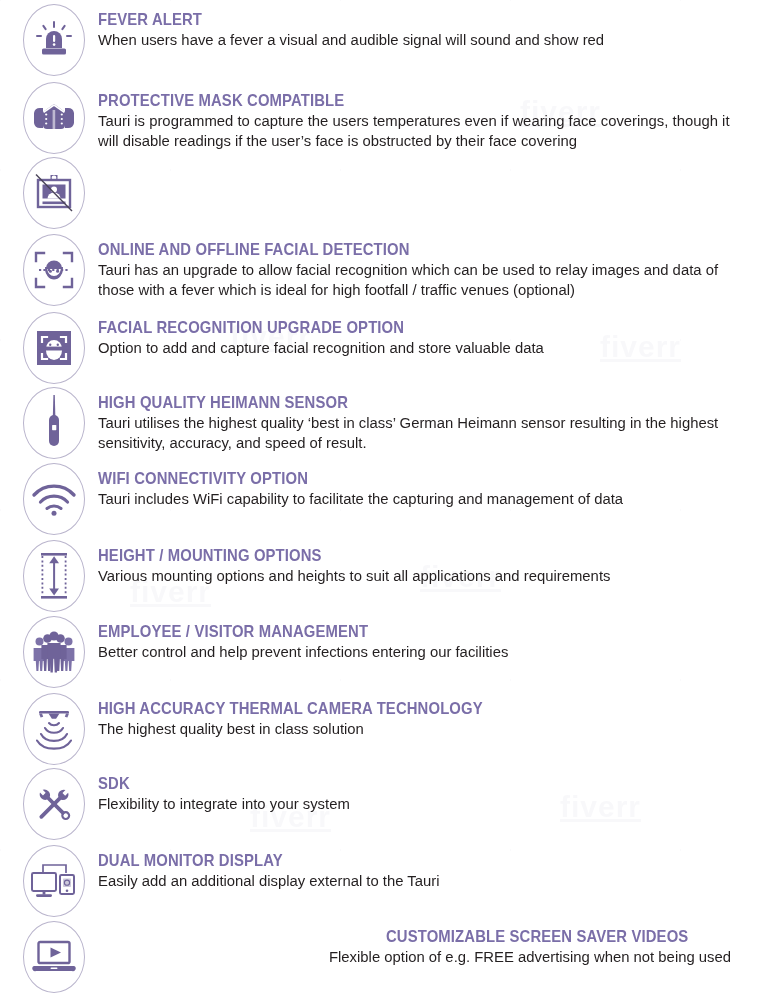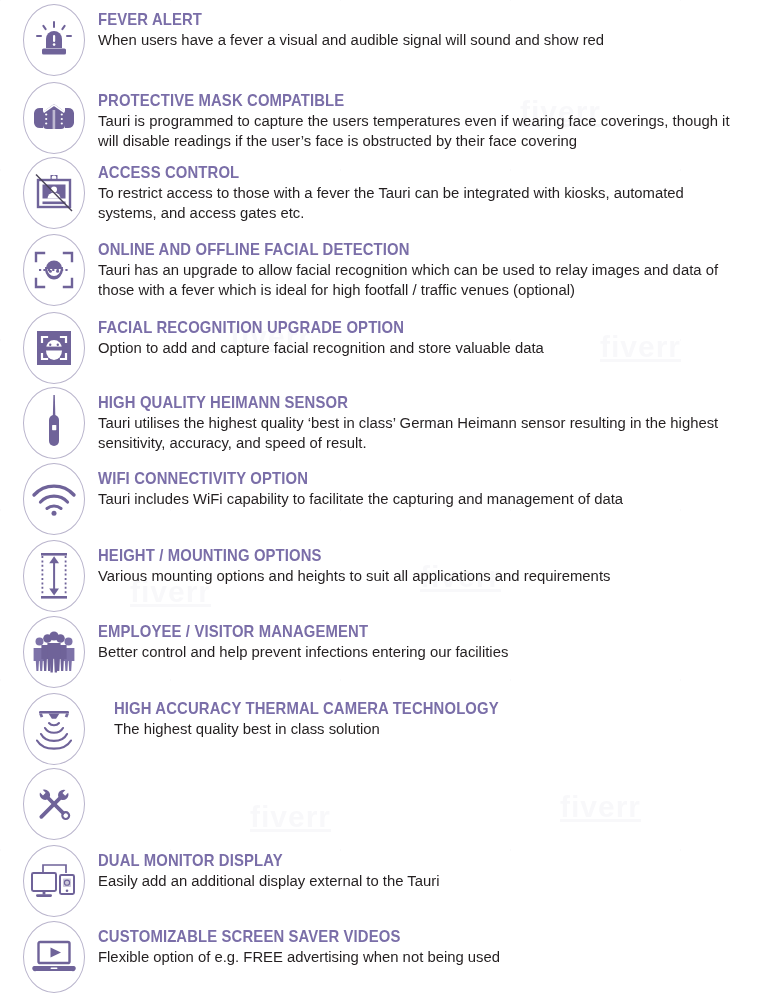--- a/index.html
+++ b/index.html
@@ -184,24 +184,20 @@
             <g fill="#ffffff">
               <circle cx="21" cy="17.6" r="3"></circle>
               <path d="M14.5 26.5 a6.5 6 0 0 1 13 0 z"></path>
             </g>
             <rect x="9.5" y="29.5" width="23" height="2.6" fill="#6f6399"></rect>
             <line x1="3" y1="2.5" x2="39" y2="39" stroke="#4a4458" stroke-width="1.4"></line>
           </g>
         </svg>
       </div>
     </div>
-    <div class="text-wrap">
-      <p class="feature-title">ACCESS CONTROL</p>
-      <p class="feature-desc">To restrict access to those with a fever the Tauri can be integrated with kiosks, automated systems, and access gates etc.</p>
-    </div>
   </div>
 
   <div class="feature-row" style="height:78px;">
     <div class="icon-wrap">
       <div class="icon-badge">
         <svg width="44" height="42" viewBox="0 0 44 42">
           <g fill="none" stroke="#6f6399" stroke-width="2.4" stroke-linecap="square">
             <path d="M4 12 V4 h8"></path>
               <path d="M32 4 h8 v8"></path>
               <path d="M40 30 v8 h-8"></path>
@@ -337,21 +333,21 @@
           </g>
         </svg>
       </div>
     </div>
     <div class="text-wrap">
       <p class="feature-title">EMPLOYEE / VISITOR MANAGEMENT</p>
       <p class="feature-desc">Better control and help prevent infections entering our facilities</p>
     </div>
   </div>
 
-  <div class="feature-row" style="height:75px;gap:16px;">
+  <div class="feature-row" style="height:75px;">
     <div class="icon-wrap">
       <div class="icon-badge">
         <svg width="46" height="44" viewBox="0 0 46 44">
           <g fill="#6f6399">
             <rect x="8" y="4" width="30" height="2.4" rx="1.2"></rect>
             <path d="M17.5 6.5 h11 l-3.4 5.2 h-4.2 z"></path>
             <path d="M8 6.4 l3 0 l1.2 3.4 l-2.6 0.7 z" opacity="0.95"></path>
             <path d="M38 6.4 l-3 0 l-1.2 3.4 l2.6 0.7 z" opacity="0.95"></path>
           </g>
           <g fill="none" stroke="#6f6399" stroke-width="2.1" stroke-linecap="round">
@@ -378,20 +374,24 @@
               <path d="M19.2 3 a5.6 5.6 0 0 0 0 10 v26 a1.9 1.9 0 0 0 3.8 0 V13 a5.6 5.6 0 0 0 0 -10 v4.2 h-3.8 z"></path>
             </g>
             <g transform="rotate(-45 21 21)">
               <path d="M19.2 3 a5.6 5.6 0 0 0 0 10 v22 h3.8 V13 a5.6 5.6 0 0 0 0 -10 v4.2 h-3.8 z"></path>
               <circle cx="21.1" cy="37.5" r="3.4" fill="none" stroke="#6f6399" stroke-width="2.2"></circle>
             </g>
           </g>
         </svg>
       </div>
     </div>
+    <div class="text-wrap">
+      <p class="feature-title">SDK</p>
+      <p class="feature-desc">Flexibility to integrate into your system</p>
+    </div>
   </div>
 
   <div class="feature-row" style="height:76px;">
     <div class="icon-wrap">
       <div class="icon-badge">
         <svg width="48" height="42" viewBox="0 0 48 42">
           <g fill="none" stroke="#6f6399" stroke-width="1.7">
             <path d="M13 13 V5 h23 v8"></path>
           </g>
           <g fill="none" stroke="#6f6399" stroke-width="2">
@@ -409,21 +409,21 @@
           </g>
         </svg>
       </div>
     </div>
     <div class="text-wrap">
       <p class="feature-title">DUAL MONITOR DISPLAY</p>
       <p class="feature-desc">Easily add an additional display external to the Tauri</p>
     </div>
   </div>
 
-  <div class="feature-row" style="height:74px;">
+  <div class="feature-row" style="height:74px;text-align:right;">
     <div class="icon-wrap">
       <div class="icon-badge">
         <svg width="46" height="34" viewBox="0 0 46 34">
           <rect x="7.5" y="2" width="31" height="21" rx="1.6" fill="none" stroke="#6f6399" stroke-width="2.4"></rect>
           <path d="M19.5 7.5 L30 12.5 L19.5 17.5 z" fill="#6f6399"></path>
           <path d="M3 26 h40 a2 2 0 0 1 -2 5 H5 a2 2 0 0 1 -2 -5 z" fill="#6f6399"></path>
           <rect x="19.5" y="27.4" width="7" height="1.6" rx="0.8" fill="#ffffff"></rect>
         </svg>
       </div>
     </div>

